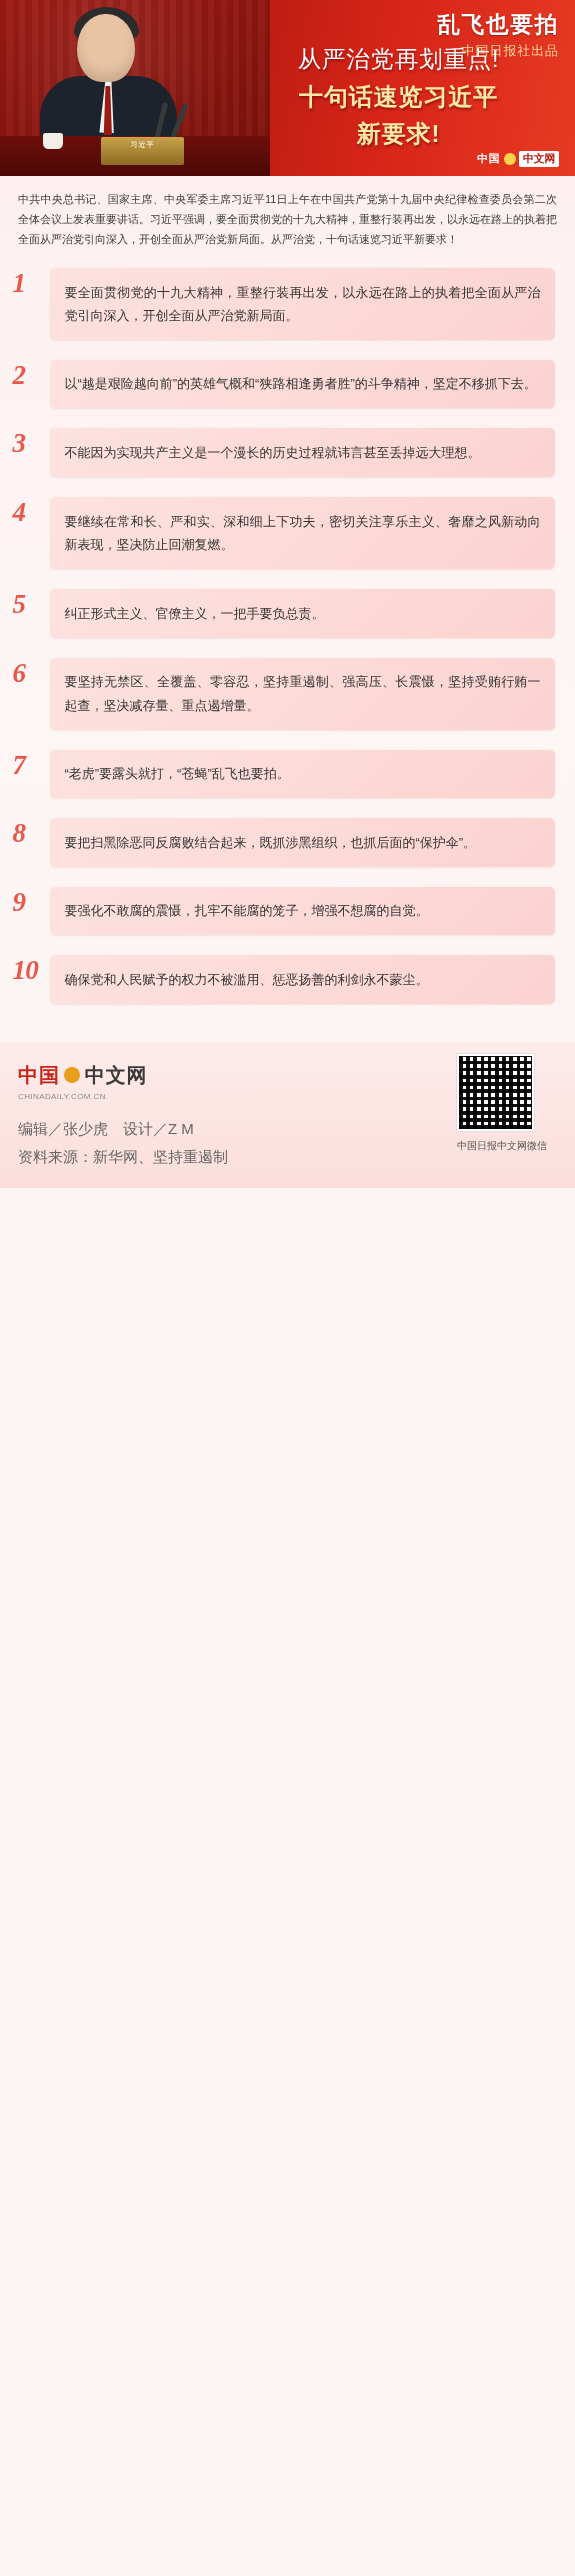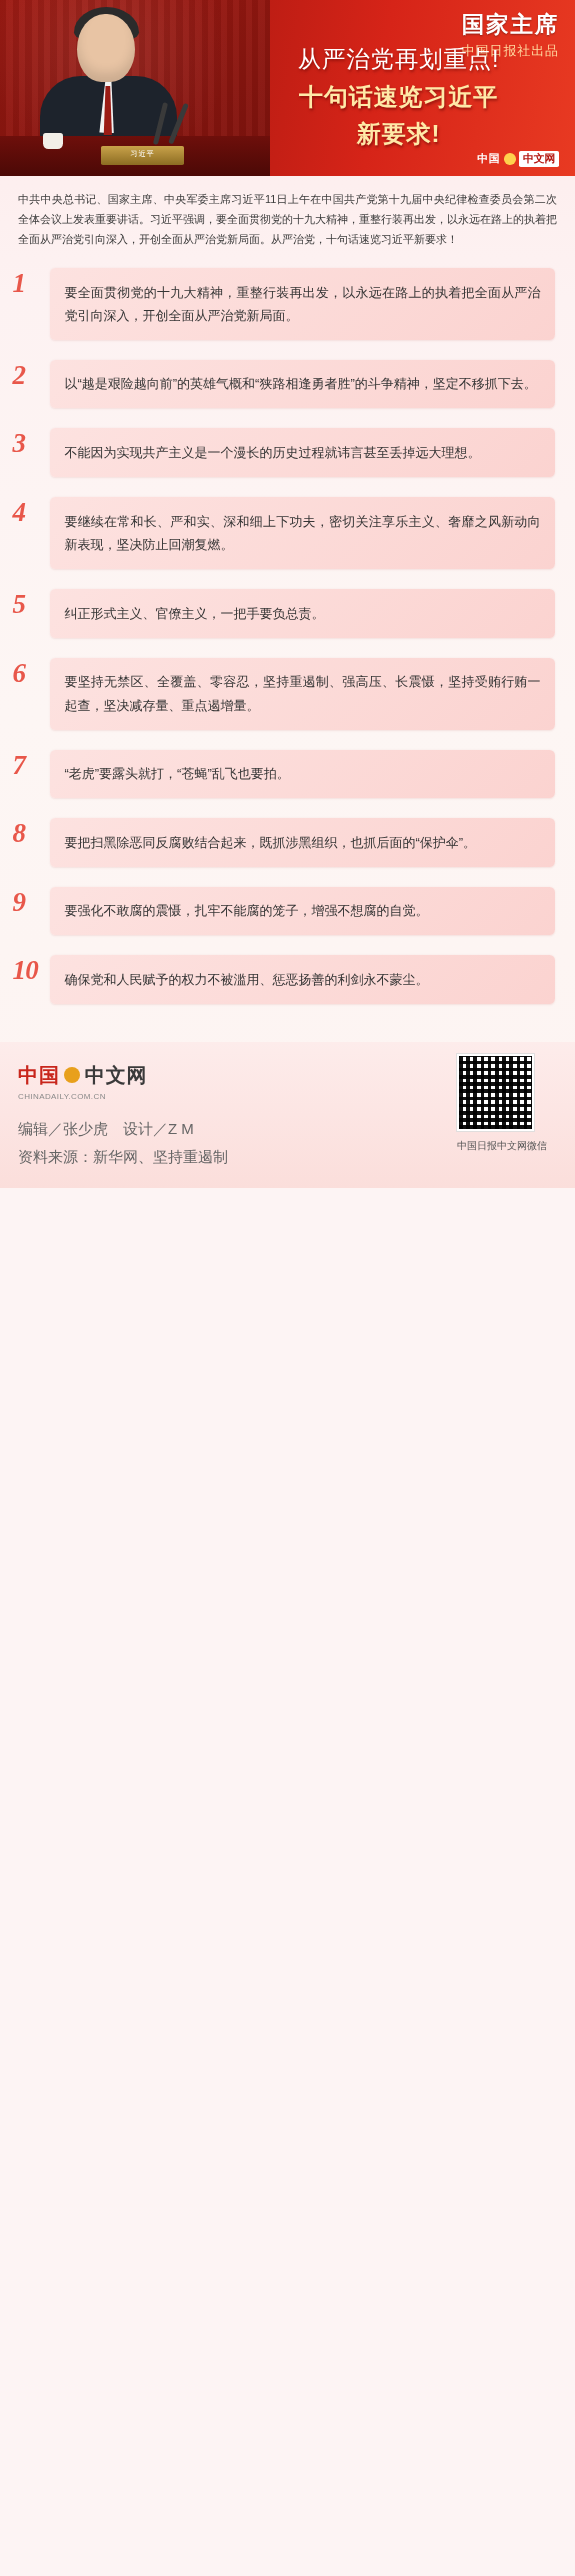--- a/index.html
+++ b/index.html
@@ -81,21 +81,21 @@
   }
   .photo .mic1 { left: 158px; transform: rotate(14deg); }
   .photo .mic2 { left: 176px; transform: rotate(22deg); }
   .photo .cup {
     position: absolute; left: 43px; bottom: 27px;
     width: 20px; height: 16px;
     background: #f2efe8; border-radius: 2.7px 2.7px 5.4px 5.4px;
   }
   .photo .nameplate {
     position: absolute; left: 101px; bottom: 10.8px;
-    width: 83px; height: 19px;
+    width: 83px; height: 28px;
     background: linear-gradient(180deg,#c9a24a,#8c6c22);
     border-radius: 1.8px;
     color: #fff; font-size: 7.2px; line-height: 15.3px; text-align: center;
     letter-spacing: 0.9px;
   }
 
   .brandmark {
     position: absolute; right: 16px; top: 9px;
     text-align: right;
     color: #fff;
@@ -248,21 +248,21 @@
       <div class="hair"></div>
       <div class="head"></div>
       <div class="desk"></div>
       <div class="mic1"></div>
       <div class="mic2"></div>
       <div class="cup"></div>
       <div class="nameplate">习近平</div>
     </div>
 
     <div class="brandmark">
-      <div class="b-main">国家主席</div>
+      <div class="b-main">乱飞也要拍</div>
       <div class="b-sub">中国日报社出品</div>
     </div>
 
     <div class="hero-title">
       <div class="l1">从严治党再划重点!</div>
       <div class="l2">十句话速览习近平</div>
       <div class="l3">新要求!</div>
     </div>
 
     <div class="hero-logo">

